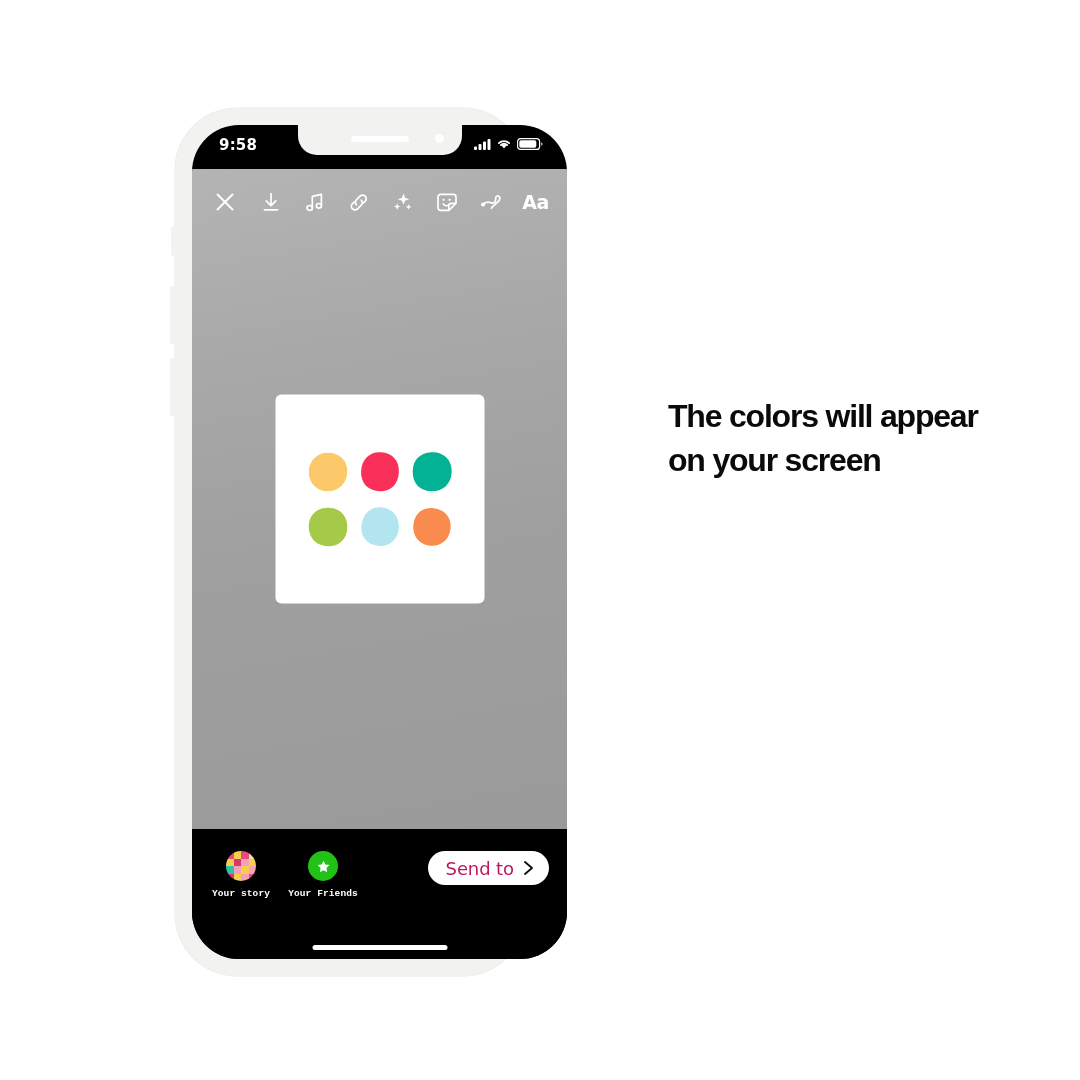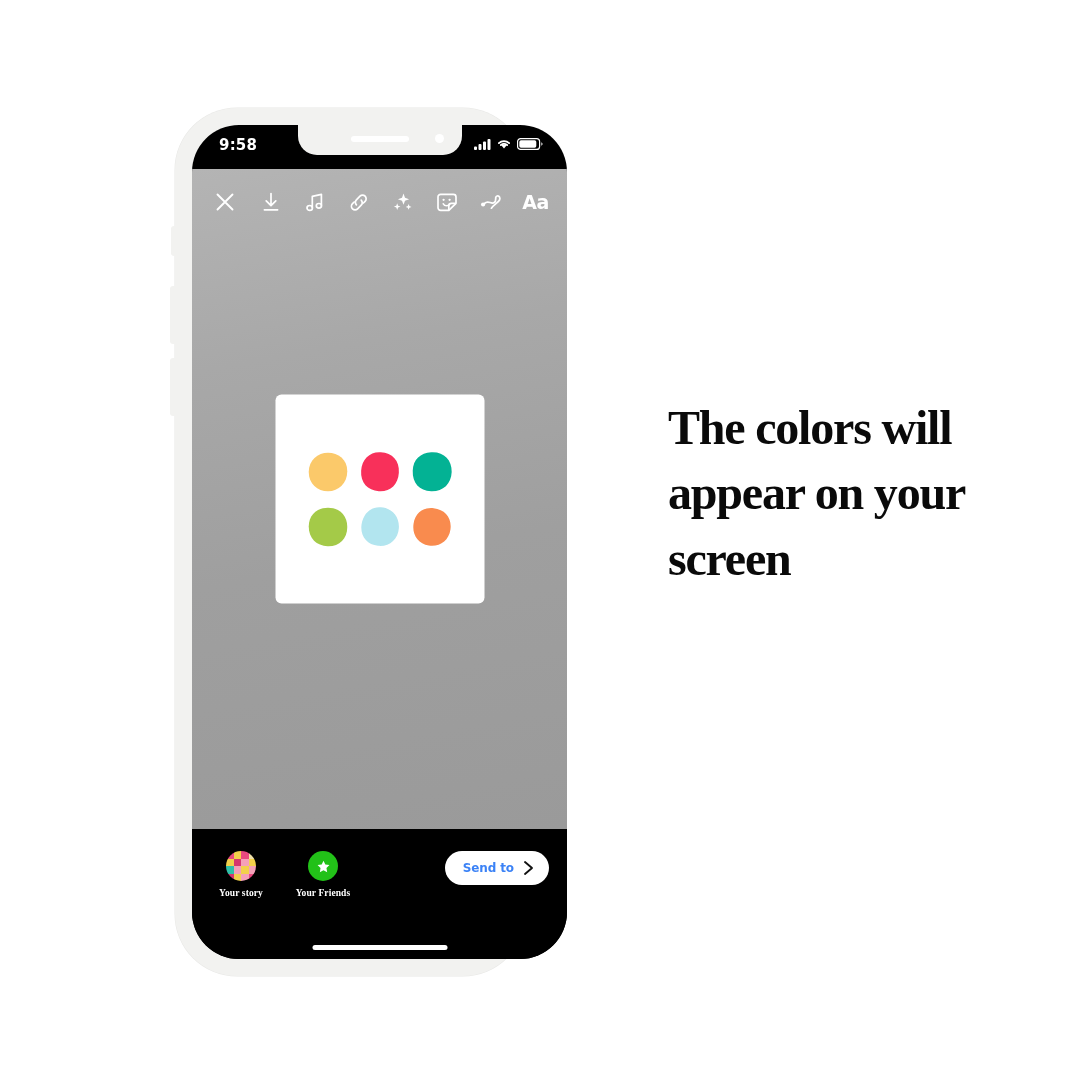--- a/index.html
+++ b/index.html
@@ -105,54 +105,54 @@
   
   .bottombar {
     position:absolute; left:0; bottom:0; width:375px; height:130px;
     background:#000;
   }
   .audience { position:absolute; left:20px; top:22px; display:flex; gap:24px; }
   .aud-item { display:flex; flex-direction:column; align-items:center; width:58px; }
   .aud-label {
     margin-top:7px; color:#fff; font-size:9.5px; font-weight:600;
     letter-spacing:.1px; white-space:nowrap;
-    font-family:Liberation Serif, serif;
+    font-family:Liberation Mono, monospace;
   }
   .avatar-story {
     width:30px; height:30px; border-radius:50%; overflow:hidden;
     display:grid; grid-template-columns:repeat(4,1fr); grid-template-rows:repeat(4,1fr);
   }
   .avatar-story i { display:block; }
   .avatar-cf {
     width:30px; height:30px; border-radius:50%;
     background:#22c118; display:flex; align-items:center; justify-content:center;
   }
   .send-to {
     position:absolute; right:18px; top:22px;
     height:34px; padding:0 14px 0 18px;
     background:#fff; border-radius:20px;
     display:flex; align-items:center; gap:8px;
     border:none; cursor:pointer;
   }
   .send-to span {
-    font-size:12px; font-weight:700; color:#3b82f6; letter-spacing:-.1px;
+    font-size:18px; font-weight:400; color:#be185d; letter-spacing:-.1px;
     font-family:"DejaVu Sans", sans-serif;
   }
   .home-indicator {
     position:absolute; left:50%; transform:translateX(-50%); bottom:9px;
     width:135px; height:5px; background:#fff; border-radius:3px;
   }
 
   
   .headline {
     position:absolute; left:668px; top:395px; width:340px;
-    font-size:48px; line-height:1.36;
+    font-size:32px; line-height:1.36;
     font-weight:700; color:#0a0a0a;
     letter-spacing:-1.2px;
-    font-family:Liberation Serif, serif;
+    font-family:Liberation Sans, sans-serif;
   }
 </style>
 </head>
 <body>
 
 <div class="stage">
 
   <div class="phone">
 
     <div class="btn-side btn-mute"></div>

